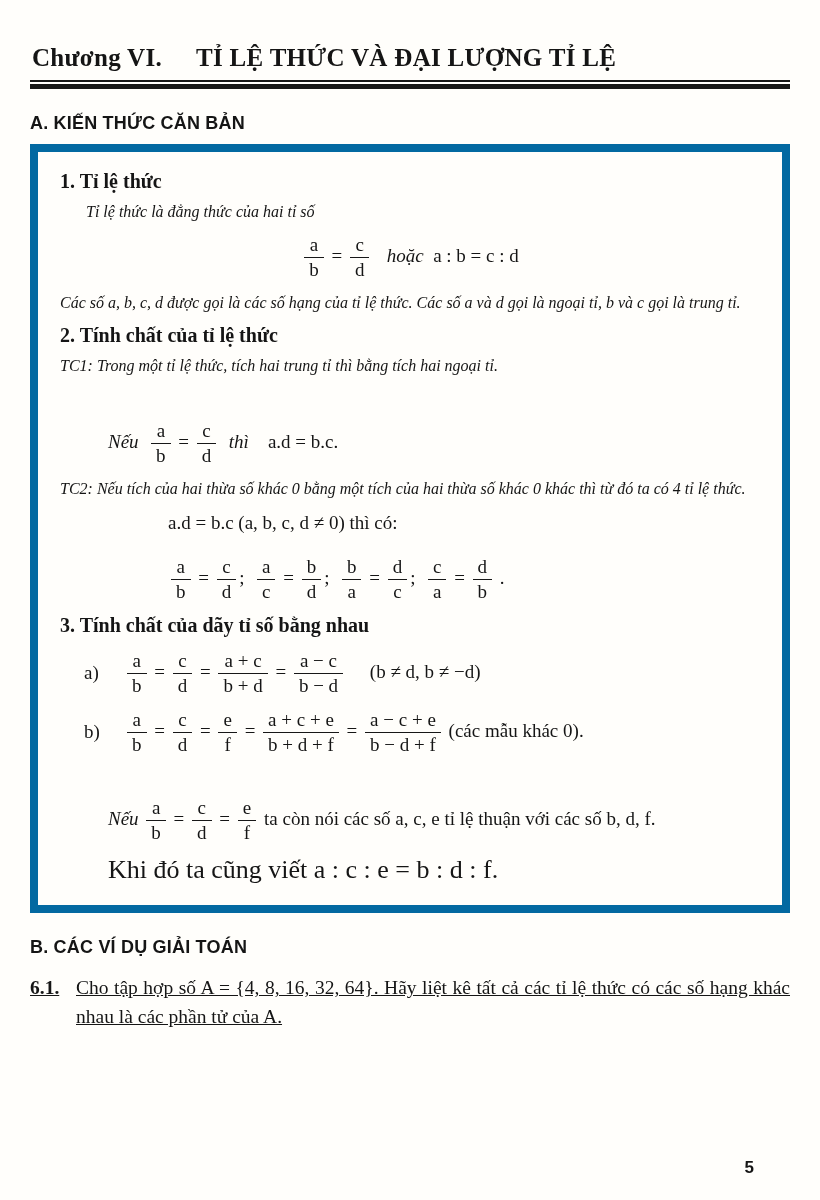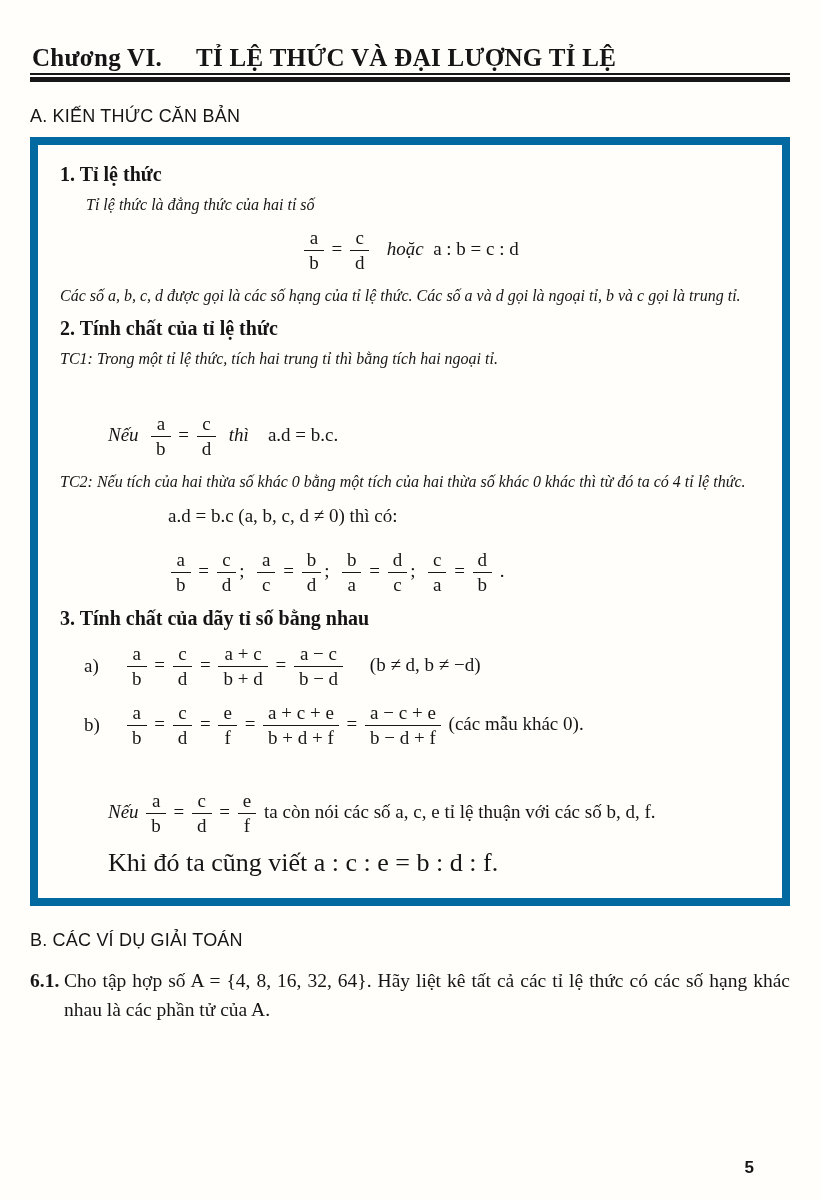--- a/index.html
+++ b/index.html
@@ -5,32 +5,32 @@
   * { margin:0; padding:0; box-sizing:border-box; }
   html,body { background:#ffffff; }
   body { font-family:"Liberation Serif", serif; color:#151515; }
   .page {
     width:820px; height:1200px; margin:0 auto; background:#fffefb;
     padding:44px 30px 0 30px; position:relative; overflow:hidden;
   }
   
   .chapter-header {
     display:flex; align-items:baseline; gap:34px;
-    font-weight:bold; font-size:25px; padding:0 2px 1px 2px; letter-spacing:.3px;text-align:right;
+    font-weight:bold; font-size:25px; padding:0 2px 8px 2px; letter-spacing:.3px;text-align:right;
   }
   .header-rule-thin  { height:2px; background:#171717; }
   .header-rule-thick { height:5px; background:#171717; margin-top:2px; }
   
   .doc-title {
     text-align:center; font-weight:bold; font-size:26px;
     margin-top:28px; line-height:1.5; letter-spacing:.6px;
   }
   
   .kicker {
-    font-family:"Liberation Sans", sans-serif; font-weight:normal;
+    font-family:"Liberation Sans", sans-serif; font-weight:bold;
     font-size:18px; letter-spacing:.2px; margin:24px 0 10px 0;
   }
   
   .kb-box { border:8px solid #0369a1; padding:12px 18px 14px 18px; }
   .item-heading { font-size:20px; font-weight:bold; margin:6px 0 8px 4px; }
   .note, .tc-para {
     font-style:italic; font-size:16px; text-align:justify;
     margin:6px 0 10px 4px; line-height:1.38;
   }
   .tc-para { padding-left:56px; text-indent:-56px; }
@@ -40,21 +40,21 @@
   .formula.ind-md { margin-left:112px; }
   .mtext { white-space:pre-wrap; }
   .it { font-style:italic; }
   .frac { display:inline-block; vertical-align:middle; text-align:center; margin:0 3px; line-height:1.05; font-style:normal; }
   .frac .num { display:block; padding:0 5px 2px 5px; border-bottom:1.6px solid #171717; }
   .frac .den { display:block; padding:2px 5px 0 5px; }
   .abc-row { display:flex; align-items:center; gap:14px; margin:14px 0 14px 28px; font-size:19px; }
   .abc-label { width:26px; flex:none; }
   .plain-line { font-size:26px; margin:12px 0 6px 52px; }
   
-  .problem { display:flex; gap:0; font-size:19.5px; line-height:1.45; margin:16px 0 0 0; text-align:justify; }
+  .problem { display:flex; gap:12px; font-size:19.5px; line-height:1.45; margin:16px 0 0 0; text-align:justify;text-decoration:underline; }
   .problem-number { font-weight:bold; flex:none; min-width:34px; }
   
   .page-number {
     position:absolute; right:66px; bottom:22px;
     font-family:"Liberation Sans", sans-serif; font-weight:bold; font-size:17px;
   }
 </style>
 </head>
 <body>
 

